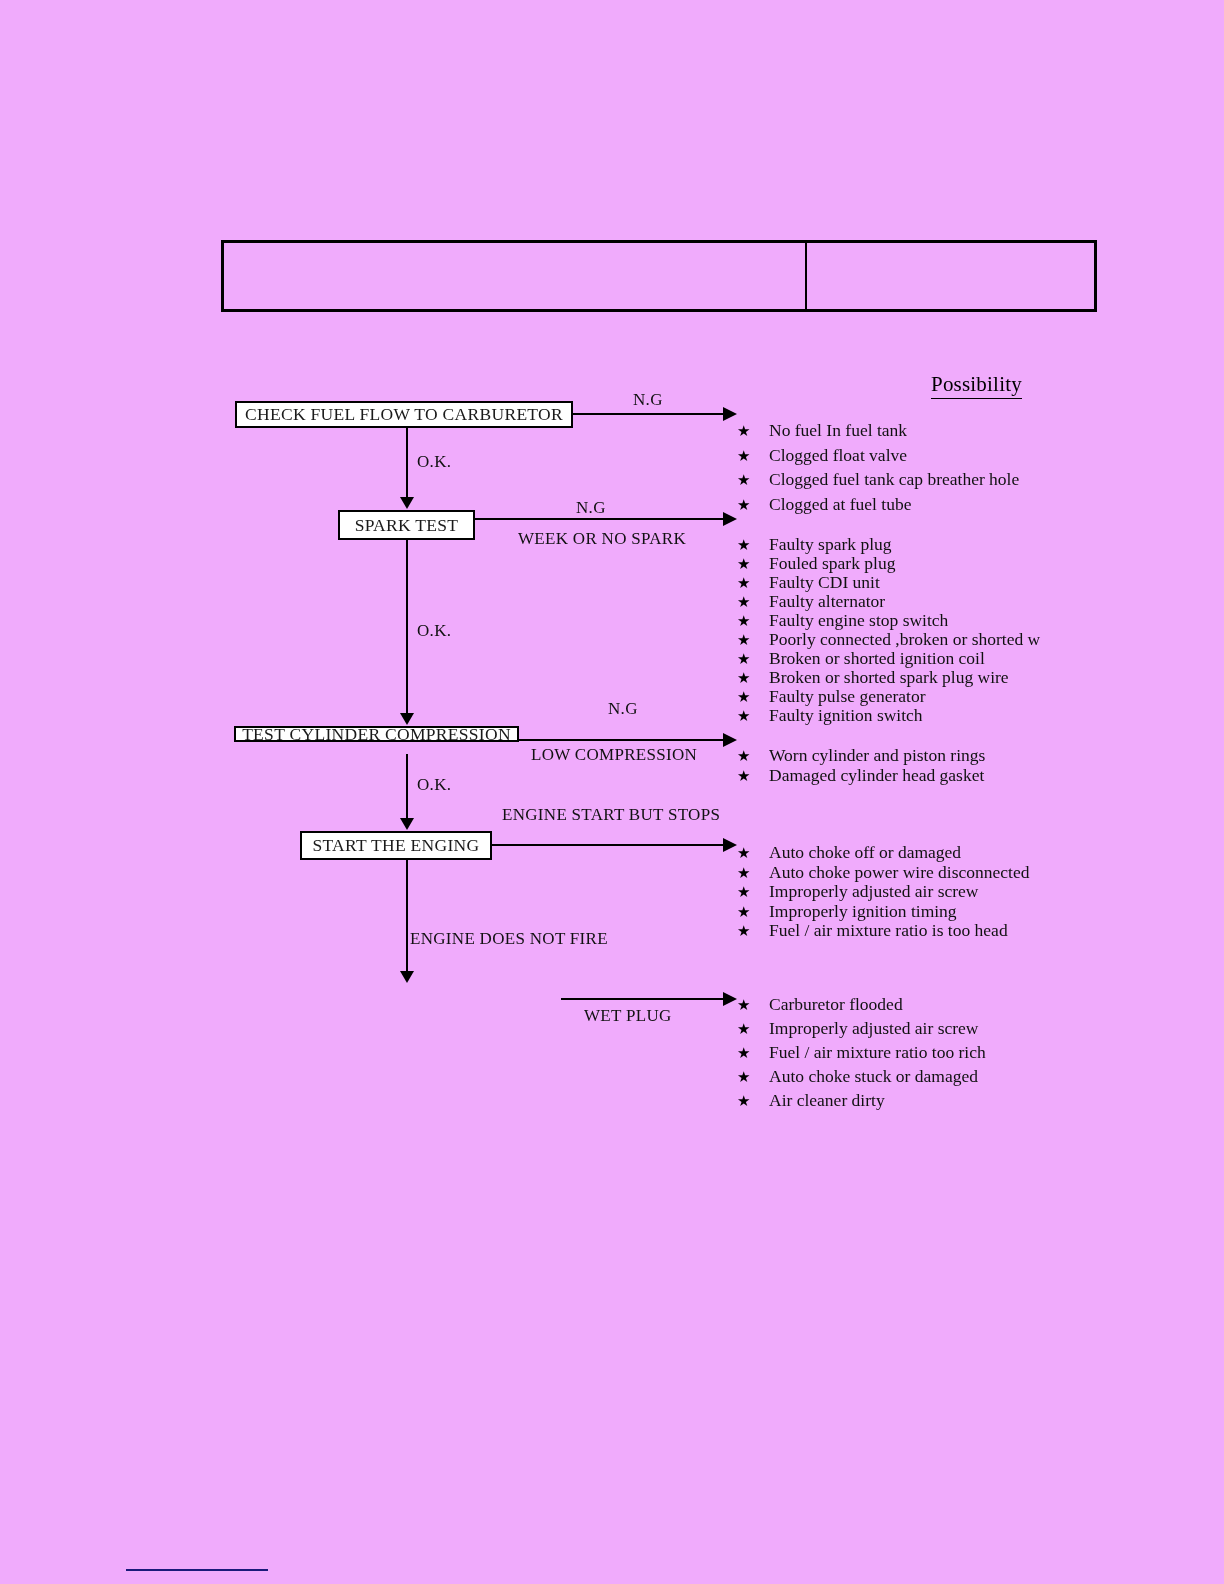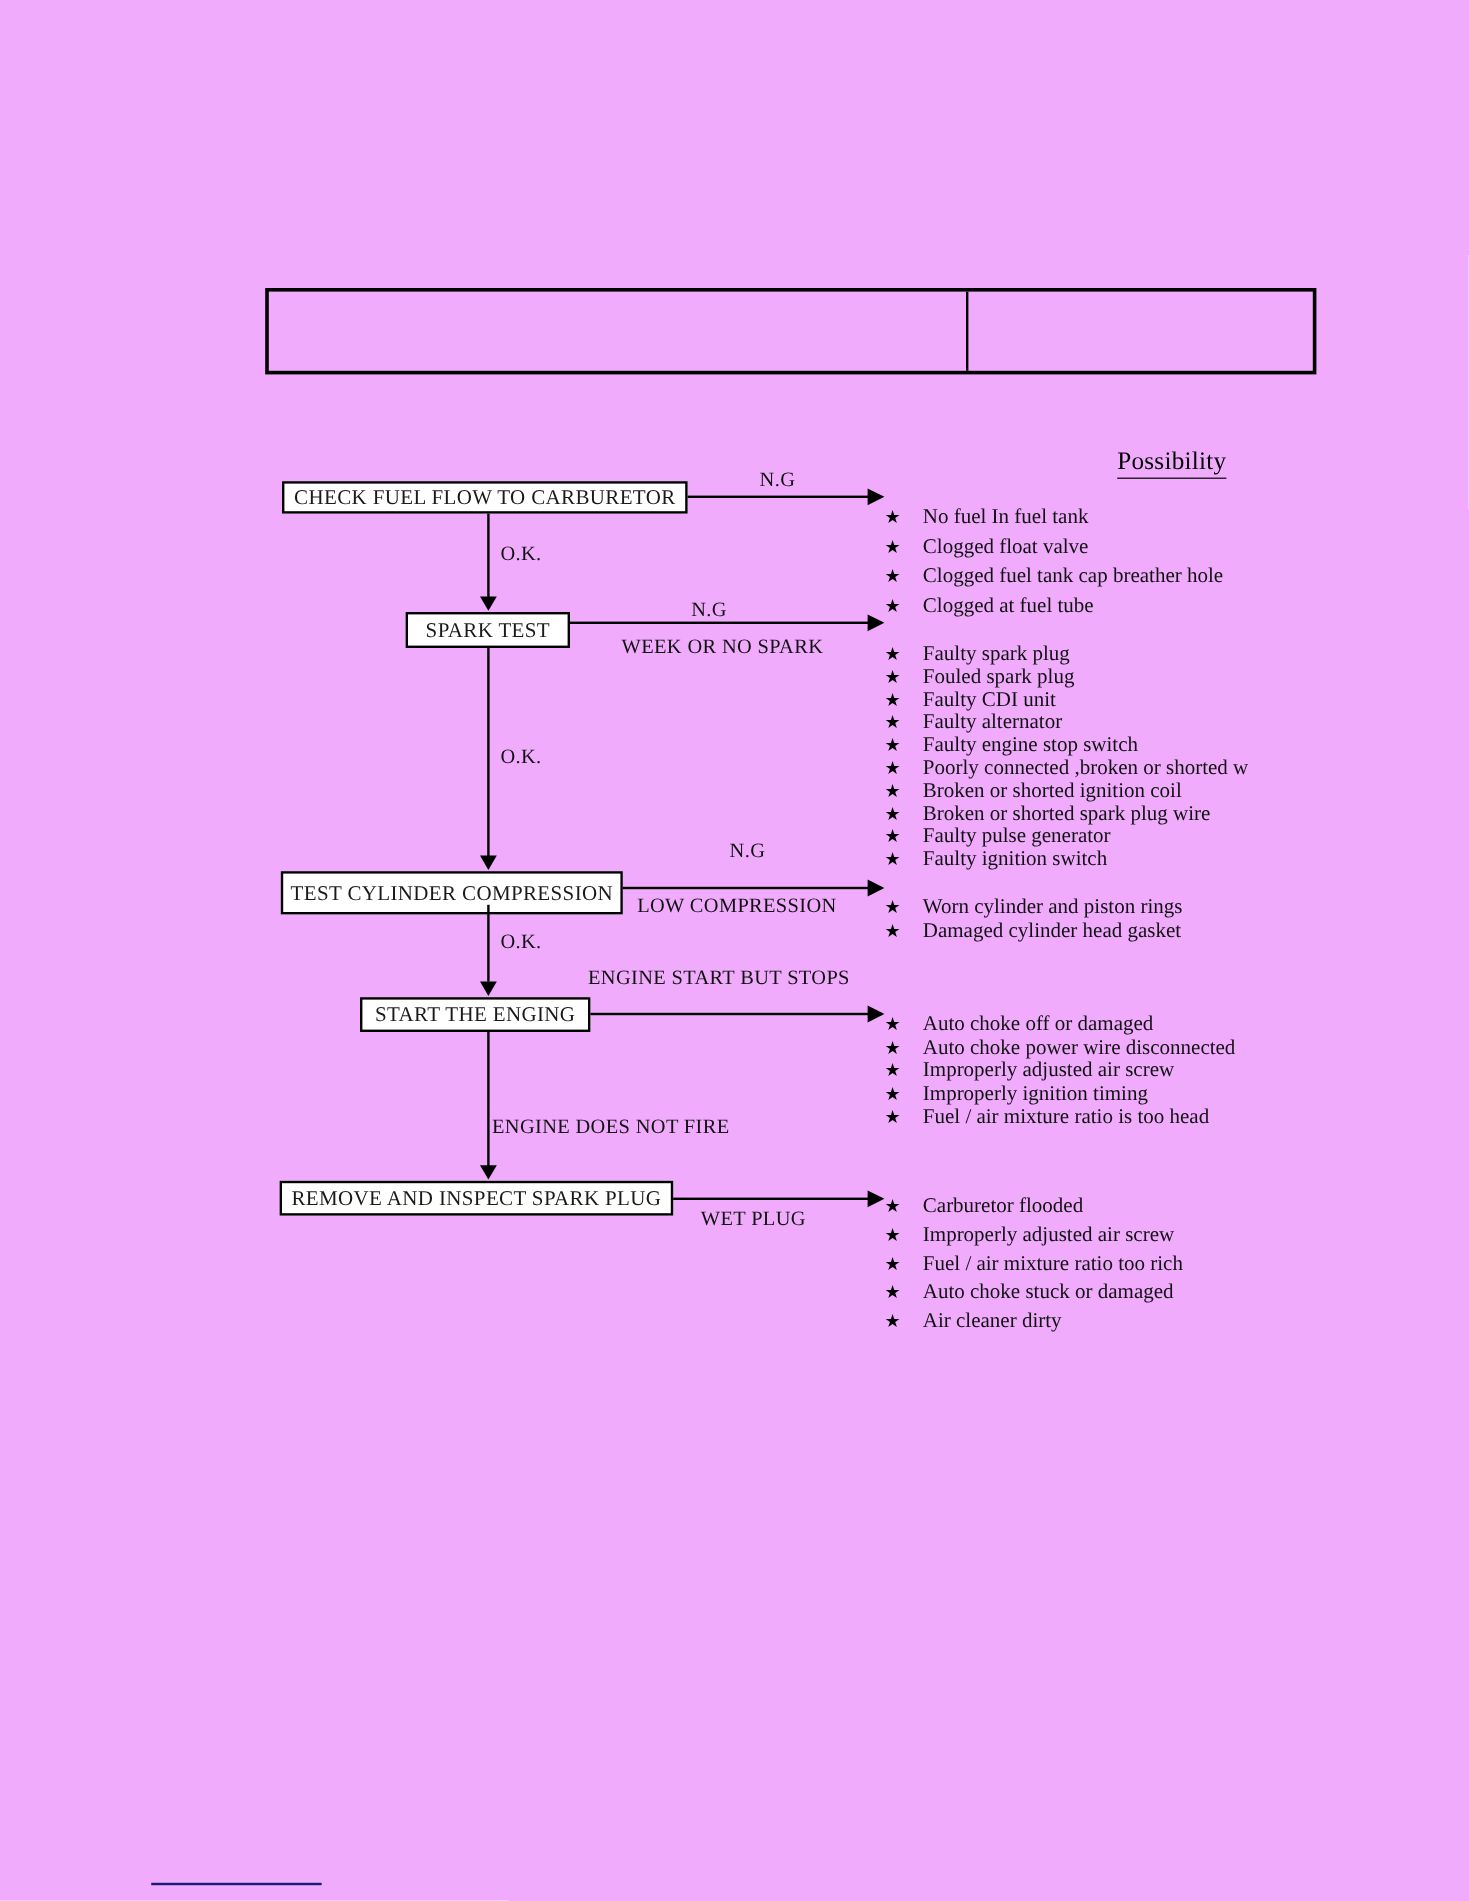--- a/index.html
+++ b/index.html
@@ -62,21 +62,21 @@
     align-items: center;
     justify-content: center;
     font-size: 17.5px;
     letter-spacing: .3px;
     white-space: nowrap;
     color: #1a1a1a;
   }
 
   #box-check-fuel   { left: 235px; top: 401px; width: 338px; height: 27px; }
   #box-spark-test   { left: 338px; top: 510px; width: 137px; height: 30px; }
-  #box-compression  { left: 234px; top: 726px; width: 285px; height: 36px; }
+  #box-compression  { left: 234px; top: 726px; width: 285px; height: 16px; }
   #box-start-engine { left: 300px; top: 831px; width: 192px; height: 29px; }
   #box-remove-plug  { left: 233px; top: 984px; width: 328px; height: 29px; }
 
   
   .vline {
     position: absolute;
     width: 2px;
     background: #000;
   }
   .hline {
@@ -165,21 +165,20 @@
     <div class="cell-left"></div>
     <div class="cell-right"></div>
   </div>
 
   <div id="possibility-heading">Possibility</div>
 
   <div class="proc-box" id="box-check-fuel">CHECK FUEL FLOW TO CARBURETOR</div>
   <div class="proc-box" id="box-spark-test">SPARK TEST</div>
   <div class="proc-box" id="box-compression">TEST CYLINDER COMPRESSION</div>
   <div class="proc-box" id="box-start-engine">START THE ENGING</div>
-  <div class="proc-box" id="box-remove-plug">REMOVE AND INSPECT SPARK PLUG</div>
 
   <div class="hline" style="left:573px; top:413px; width:162px;"></div>
   <div class="arrow-right" style="left:723px; top:407px;"></div>
   <div class="edge-label" style="left:633px; top:390px;">N.G</div>
 
   <div class="vline" style="left:406px; top:428px; height:70px;"></div>
   <div class="arrow-down" style="left:400px; top:497px;"></div>
   <div class="edge-label" style="left:417px; top:452px;">O.K.</div>
 
   <div class="hline" style="left:475px; top:518px; width:260px;"></div>
@@ -195,21 +194,21 @@
   <div class="arrow-right" style="left:723px; top:733px;"></div>
   <div class="edge-label" style="left:608px; top:699px;">N.G</div>
   <div class="edge-label" style="left:531px; top:745px;">LOW COMPRESSION</div>
 
   <div class="vline" style="left:406px; top:754px; height:64px;"></div>
   <div class="arrow-down" style="left:400px; top:818px;"></div>
   <div class="edge-label" style="left:417px; top:775px;">O.K.</div>
 
   <div class="hline" style="left:492px; top:844px; width:243px;"></div>
   <div class="arrow-right" style="left:723px; top:838px;"></div>
-  <div class="edge-label" style="left:490px; top:805px;font-family:Liberation Serif, serif;">ENGINE START BUT STOPS</div>
+  <div class="edge-label" style="left:502px; top:805px;font-family:Liberation Serif, serif;">ENGINE START BUT STOPS</div>
 
   <div class="vline" style="left:406px; top:860px; height:112px;"></div>
   <div class="arrow-down" style="left:400px; top:971px;"></div>
   <div class="edge-label" style="left:410px; top:897px;margin-top:32px;">ENGINE DOES NOT FIRE</div>
 
   <div class="hline" style="left:561px; top:998px; width:174px;"></div>
   <div class="arrow-right" style="left:723px; top:992px;"></div>
   <div class="edge-label" style="left:584px; top:1006px;">WET PLUG</div>
 
   <ul class="poss-list" id="list-fuel">

